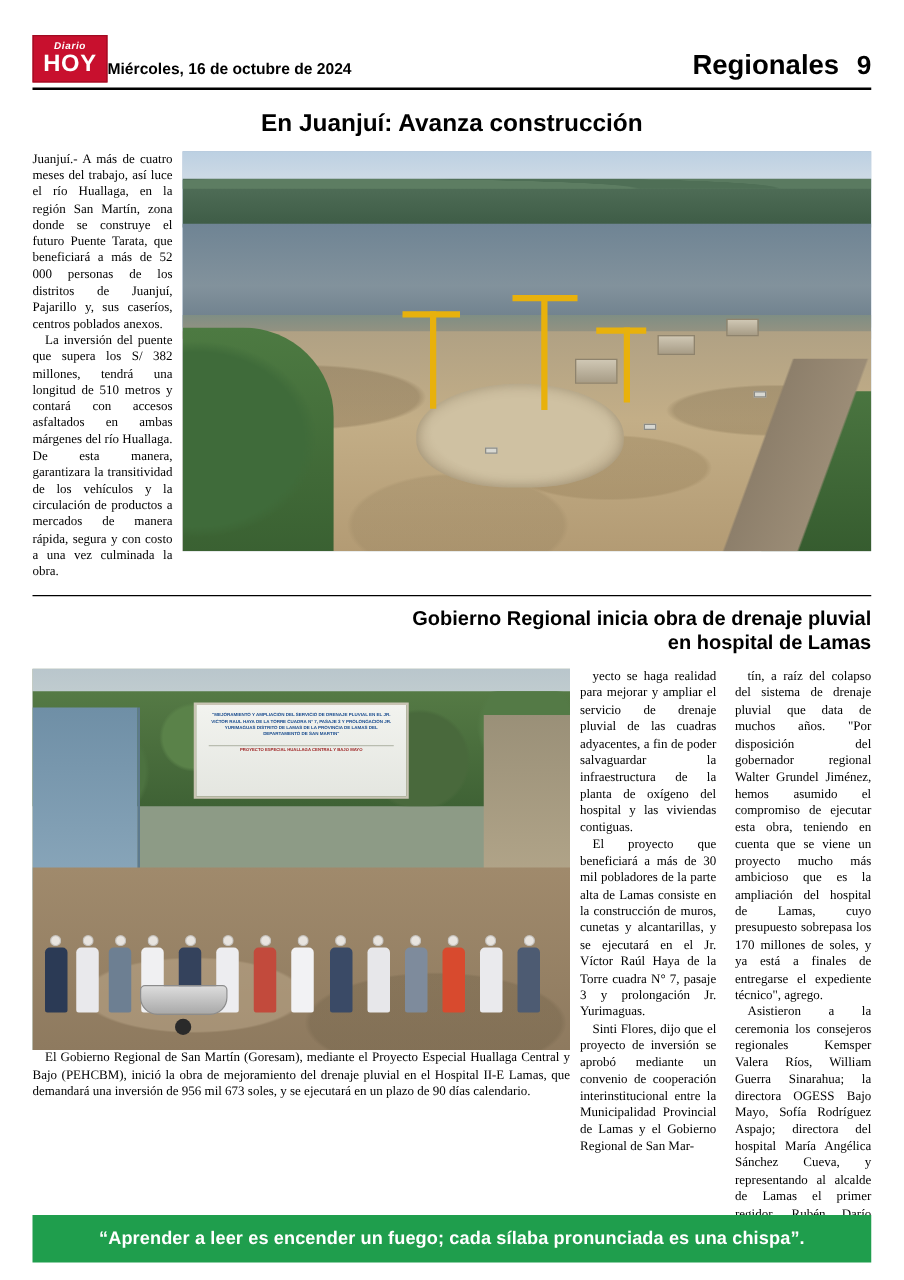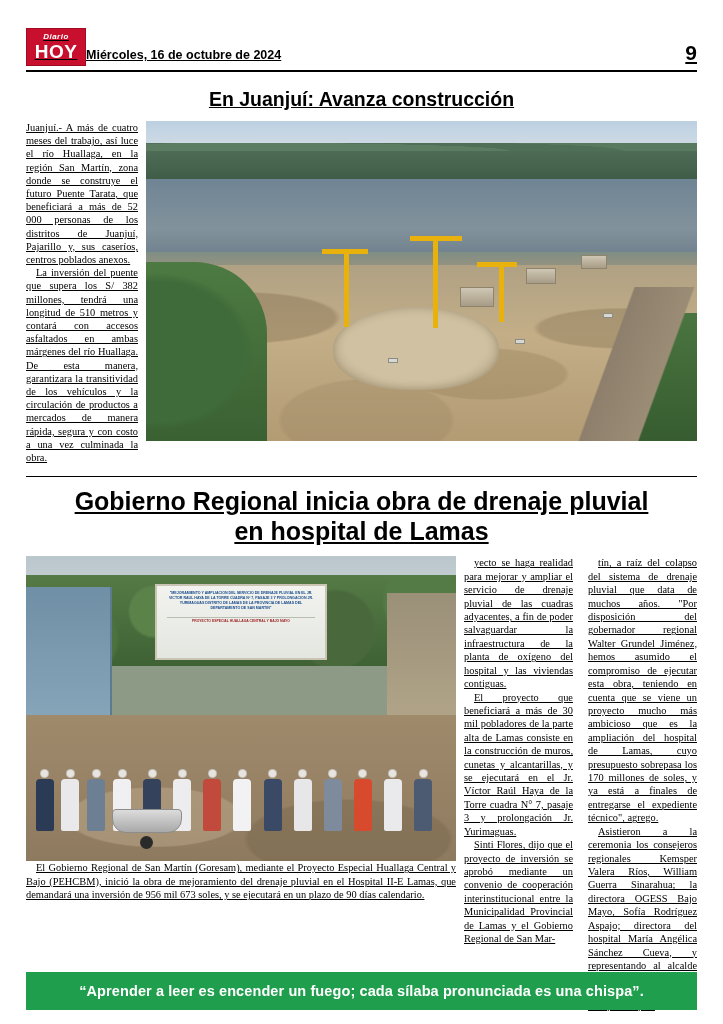--- a/index.html
+++ b/index.html
@@ -13,21 +13,20 @@
     font-family: "Liberation Serif", serif;
     color: #000;
     position: relative;
     overflow: hidden;
   }
   .page {
     width: 723px;
     height: 1024px;
     padding: 26px 26px 10px 26px;
     position: relative;
-    text-decoration: underline;
   }
 
   
   .masthead {
     display: flex;
     align-items: flex-end;
     border-bottom: 2px solid #000;
     padding-bottom: 4px;
     height: 46px;
   }
@@ -180,24 +179,24 @@
     position:absolute; width:10px; height:5px; background:#d8d8d2; border:1px solid #8c8c86;
   }
 
   .caption-bar {
     border-top: 1px solid #000;
     margin-top: 12px;
   }
 
   
   .headline2 {
-    text-align: center;
-    font-family: "Liberation Sans", sans-serif;
-    font-weight: bold;
-    font-size: 25px;
+    text-align: right;
+    font-family: "Liberation Sans", sans-serif;
+    font-weight: bold;
+    font-size: 16px;
     line-height: 1.18;
     margin: 10px 0 10px 0;
   }
   .art2 {
     display: flex;
     gap: 8px;
   }
   .art2-left { width: 430px; flex: 0 0 430px; }
 
   
@@ -325,20 +324,21 @@
 <body>
 
 <div class="page">
 
   <div class="masthead">
     <div class="logo">
       <span class="logo-top">Diario</span>
       <span class="logo-main">HOY</span>
     </div>
     <div class="masthead-date">Miércoles, 16 de octubre de  2024</div>
+    <div class="masthead-section">Regionales</div>
     <div class="masthead-pagenum">9</div>
   </div>
 
   <div class="headline">
     <div>En Juanjuí: Avanza construcción</div>
   </div>
 
   <div class="art1">
     <div class="art1-text">
       <p>Juanjuí.- A más de cuatro meses del trabajo, así luce el río Huallaga, en la región San Martín, zona donde se construye el futuro Puente Tarata, que beneficiará a más de 52 000 personas de los distritos de Juanjuí, Pajarillo y, sus caseríos, centros poblados anexos.</p>

